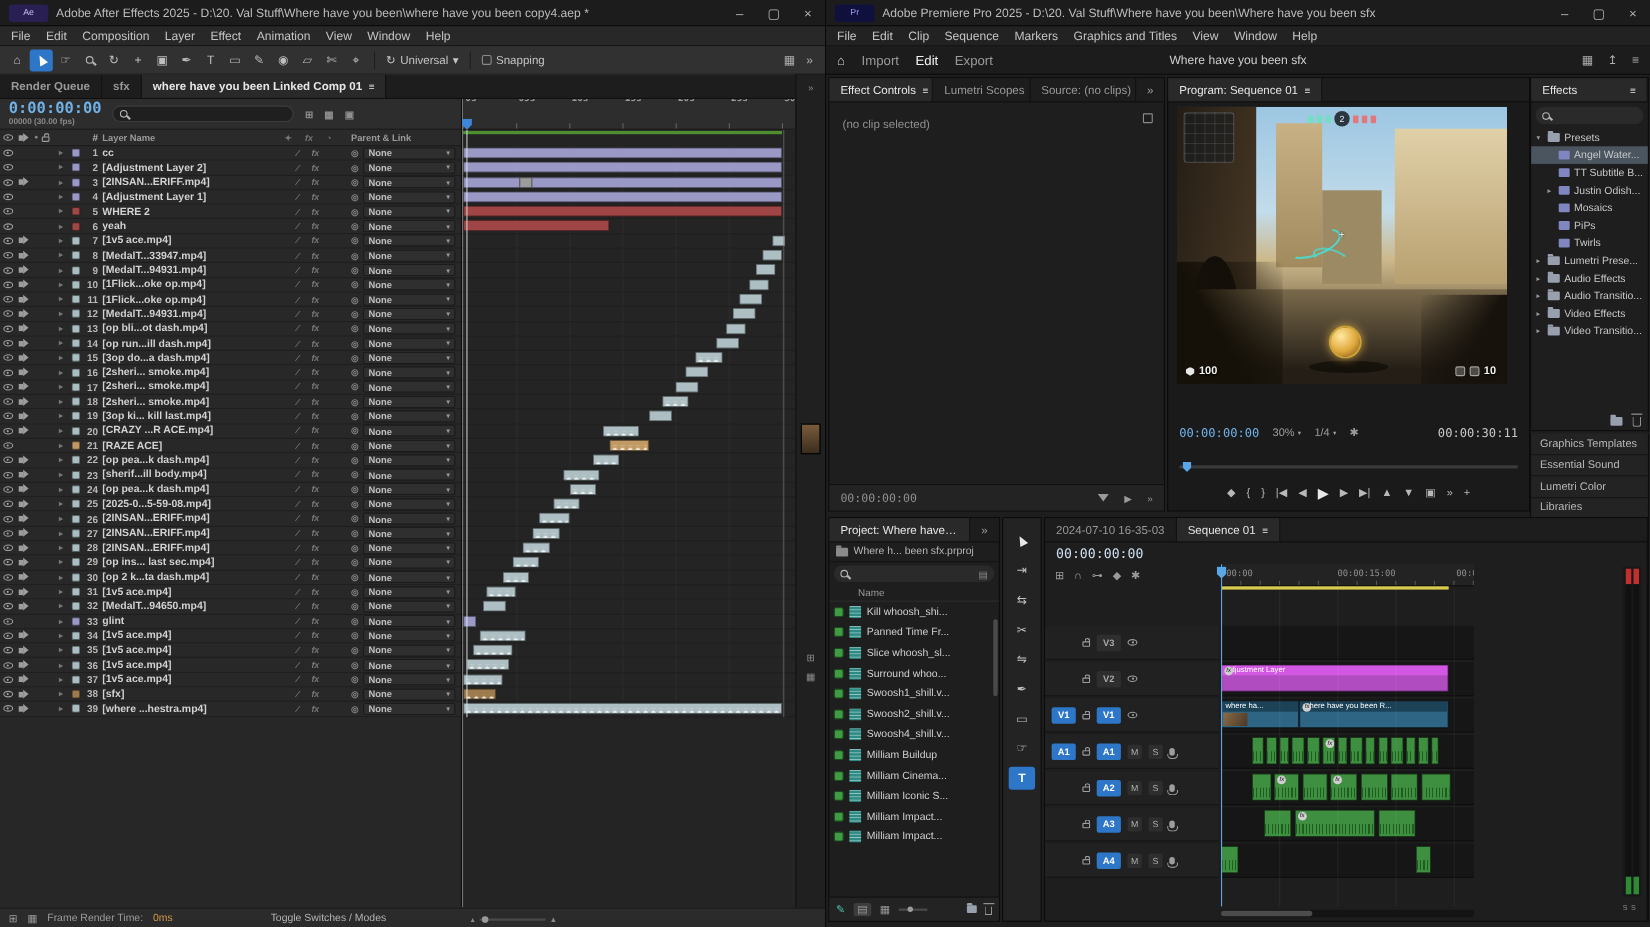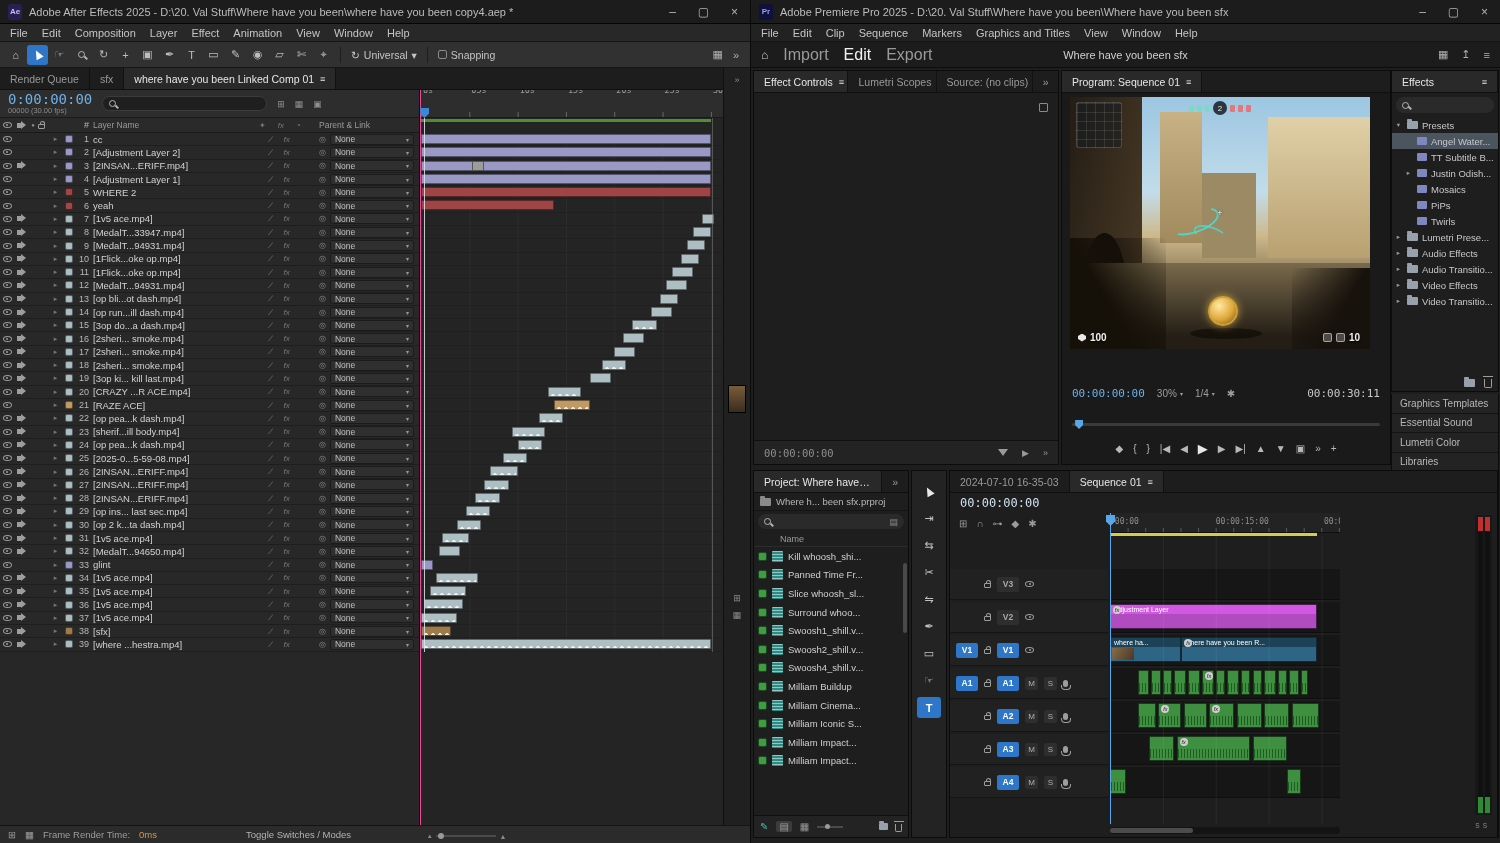--- a/index.html
+++ b/index.html
@@ -4,21 +4,21 @@
 <style>
   html,body{margin:0;padding:0;background:#000;font-family:"Liberation Sans",sans-serif;}
   *{box-sizing:border-box;}
   #root{position:relative;width:1500px;height:843px;overflow:hidden;background:#111;font-size:11px;color:#c8c8c8;}
   .w{position:absolute;top:0;height:843px;width:750px;overflow:hidden;}
   #ae{left:0;background:#2a2a2a;}
   #pr{left:750px;background:#1e1e1e;border-left:1px solid #0a0a0a;}
 
   
   .tbar{height:24px;display:flex;align-items:center;gap:7px;padding-left:8px;background:#1c1c1c;border-bottom:1px solid #050505;}
-  .appic{width:14px;height:16px;border-radius:3px;font-weight:bold;font-size:8px;display:flex;align-items:center;justify-content:center;flex:none;}
+  .appic{width:36px;height:16px;border-radius:3px;font-weight:normal;font-size:8px;display:flex;align-items:center;justify-content:center;flex:none;}
   #ae .appic{background:#2a1f52;color:#c9bdf5;}
   #pr .appic{background:#10103c;color:#9a9af0;}
   .ttl{flex:1;font-size:11px;color:#bcbcbc;white-space:nowrap;overflow:hidden;text-overflow:ellipsis;}
   .winb{display:flex;height:100%;flex:none;}
   .winb span{width:31px;display:flex;align-items:center;justify-content:center;color:#b5b5b5;font-size:12px;}
   .mbar{height:18px;display:flex;align-items:center;background:#282828;border-bottom:1px solid #151515;padding-left:3px;}
   #pr .mbar{background:#222;}
   .menu-item{padding:0 7px;font-size:11px;color:#c4c4c4;}
 
   
@@ -46,21 +46,21 @@
 
   
   .atoolbar{height:26px;background:#313131;border-bottom:1px solid #161616;display:flex;align-items:center;padding:0 5px;gap:1px;}
   .tool{min-width:21px;height:20px;display:flex;align-items:center;justify-content:center;color:#bdbdbd;font-size:11px;border-radius:3px;flex:none;}
   .tool.act{background:#2d76c8;color:#fff;}
   .tool.act .i-cursor{border-bottom-color:#fff;}
   .tsep{width:1px;height:16px;background:#1e1e1e;margin:0 5px;flex:none;}
   .tlabel{font-size:10.5px;color:#c4c4c4;display:flex;align-items:center;gap:4px;padding:0 4px;flex:none;}
 
   
-  #ae-panel{position:absolute;left:0;top:68px;right:27px;bottom:18px;background:#ec4899;}
+  #ae-panel{position:absolute;left:0;top:68px;right:27px;bottom:18px;background:#737373;font-weight:bold;}
   .ptabs{height:22px;background:#1d1d1d;display:flex;align-items:stretch;border-bottom:1px solid #101010;}
   .ptab{display:flex;align-items:center;gap:6px;padding:0 10px;font-size:10.5px;color:#999;background:#1d1d1d;border-right:1px solid #111;white-space:nowrap;overflow:hidden;}
   .ptab.act{background:#292929;color:#e6e6e6;}
   #ae-left{position:absolute;left:0;top:22px;width:420px;bottom:0;background:#272727;border-right:1px solid #0e0e0e;}
   .ae-timebar{position:absolute;top:0;left:0;right:0;height:28px;background:#2d2d2d;border-bottom:1px solid #1a1a1a;display:flex;align-items:center;padding:0 8px;gap:10px;}
   .tc-main{font-family:"DejaVu Sans Mono",monospace;font-size:14px;color:#6fb1e6;line-height:13px;}
   .tc-sub{font-size:7.5px;color:#8a8a8a;}
   .searchbox{flex:1;max-width:165px;height:15px;background:#1f1f1f;border:1px solid #3c3c3c;border-radius:8px;display:flex;align-items:center;padding:0 6px;gap:5px;}
   .tb-ic{color:#8f8f8f;font-size:9px;}
   .ae-cols{position:absolute;top:28px;left:0;right:0;height:15px;background:#2a2a2a;border-bottom:1px solid #191919;display:flex;align-items:center;font-size:8.5px;color:#9a9a9a;}
@@ -104,21 +104,21 @@
   .dock-thumb{width:18px;height:28px;background:linear-gradient(#7a5c3a,#3a2c1e);margin:300px auto 0;border:1px solid #000;}
   #ae-status{position:absolute;left:0;right:0;bottom:0;height:18px;background:#2b2b2b;border-top:1px solid #141414;display:flex;align-items:center;gap:9px;padding:0 8px;font-size:9.5px;color:#9c9c9c;}
   .stval{color:#d29a4a;}
   .sttoggle{margin-left:80px;color:#b4b4b4;}
   .zoomctl{position:absolute;left:428px;bottom:3px;display:flex;align-items:center;gap:4px;color:#8a8a8a;font-size:7px;}
   .ztrack{width:60px;height:2px;background:#4a4a4a;position:relative;}
   .zknob{position:absolute;left:2px;top:-2px;width:6px;height:6px;border-radius:50%;background:#9a9a9a;}
 
   
   #pr-wsbar{height:26px;background:#1c1c1c;border-bottom:1px solid #0c0c0c;display:flex;align-items:center;padding:0 10px;gap:15px;position:relative;}
-  .wtab{font-size:16px;color:#9a9a9a;}
+  .wtab{font-size:12px;color:#9a9a9a;}
   .wtab.act{color:#f2f2f2;}
   .wtitle{position:absolute;left:50%;transform:translateX(-50%);font-size:11px;color:#cfcfcf;white-space:nowrap;}
   .wsr{margin-left:auto;display:flex;gap:13px;color:#b0b0b0;font-size:11px;}
 
   
   .ppanel{position:absolute;background:#1e1e1e;border:1px solid #0c0c0c;}
   #pr-ec{left:2px;top:70px;width:306px;height:395px;}
   .ec-empty{padding:14px 12px;font-size:10.5px;color:#8f8f8f;}
   .ec-tgl{position:absolute;right:10px;top:32px;width:9px;height:9px;border:1px solid #8a8a8a;border-radius:1px;}
   .ec-foot{position:absolute;bottom:0;left:0;right:0;height:24px;background:#232323;border-top:1px solid #101010;display:flex;align-items:center;padding:0 10px;gap:14px;}
@@ -1608,20 +1608,21 @@
         <div class="ptab">
             <span>Lumetri Scopes</span>
           </div>
         <div class="ptab">
             <span>Source: (no clips)</span>
           </div>
         <div class="ptab" style="margin-left:auto;border-right:none;">
             <span class="ic">»</span>
           </div>
       </div>
+      <div class="ec-empty">(no clip selected)</div>
       <span class="ec-tgl"></span>
       <div class="ec-foot">
         <span class="ec-tc mono">00:00:00:00</span>
         <span class="i-funnel"></span>
         <span class="ic" style="color:#9a9a9a;font-size:9px;">▶</span>
         <span class="ic" style="color:#9a9a9a;font-size:9px;">»</span>
       </div>
     </div>
 
     <div class="ppanel" id="pr-prog">

